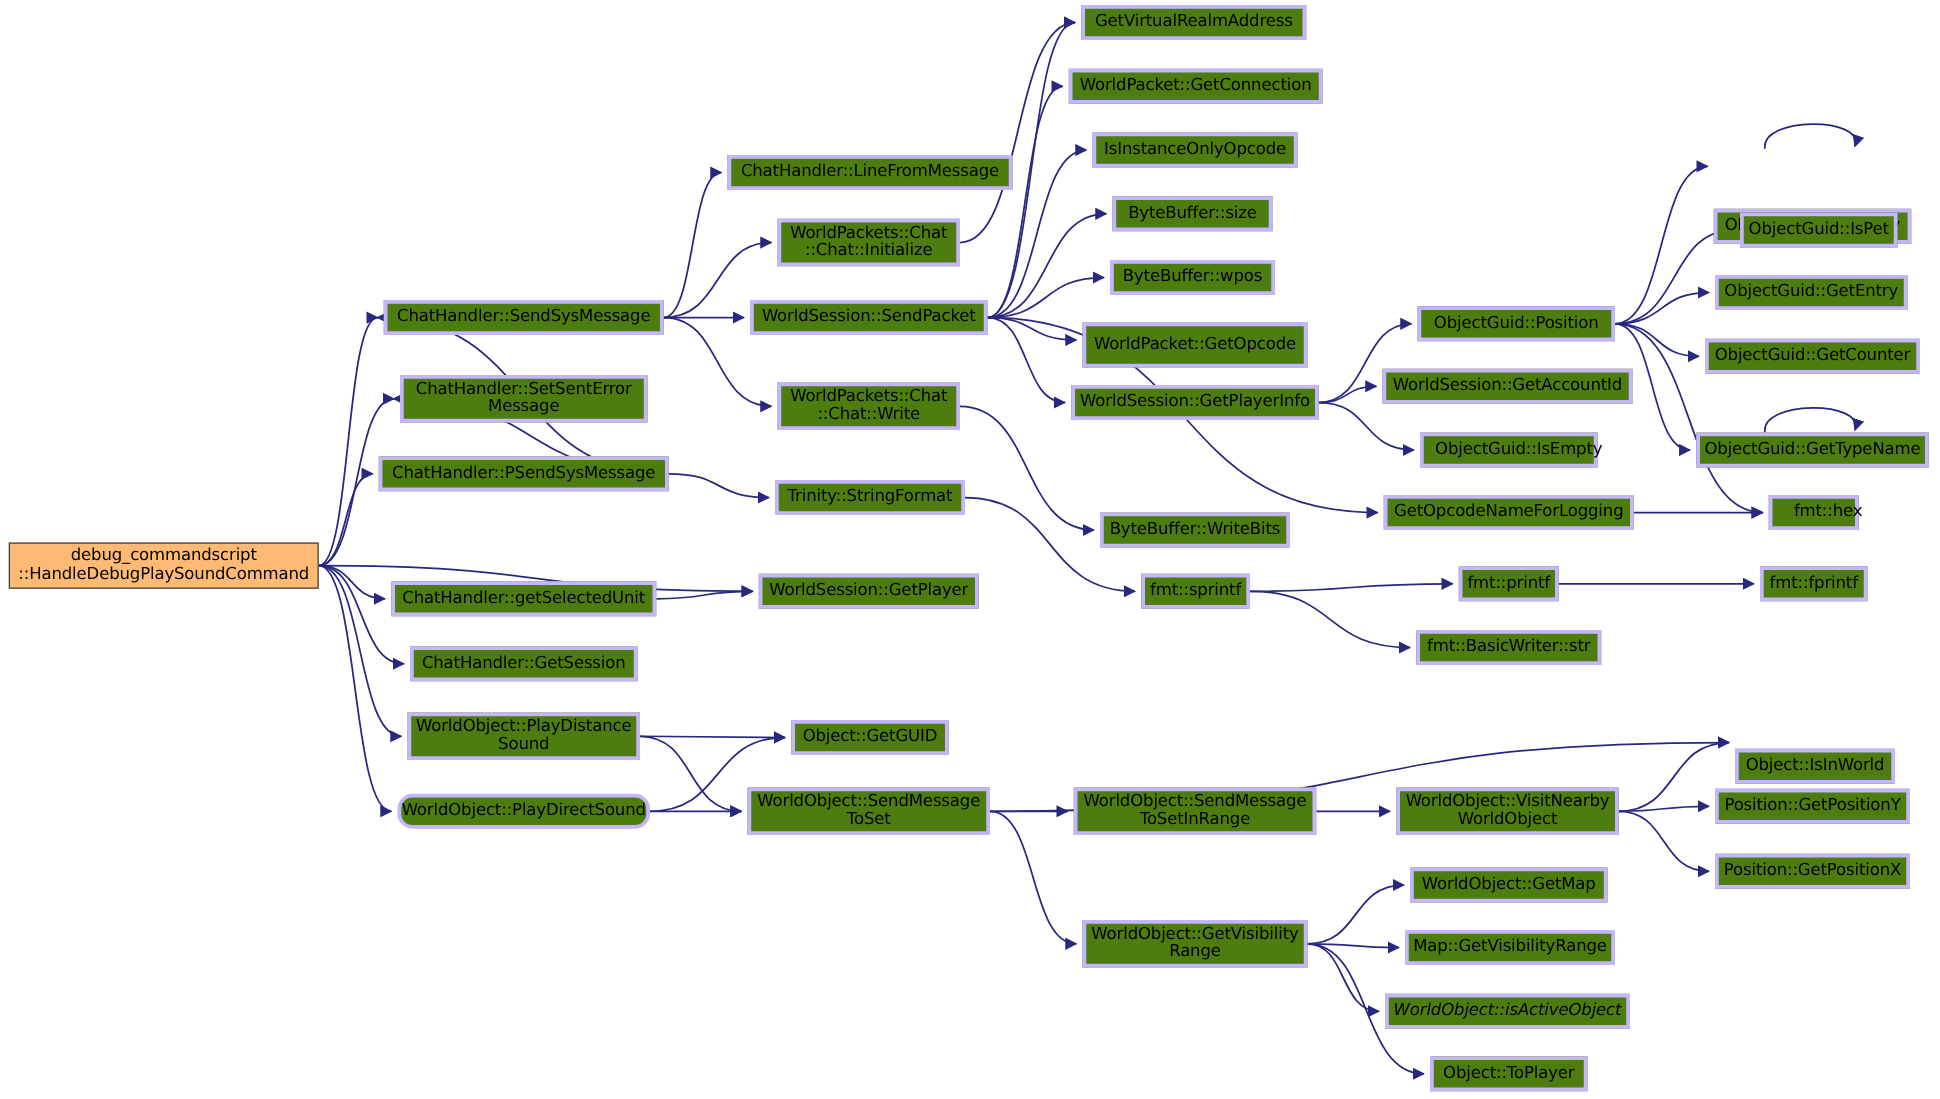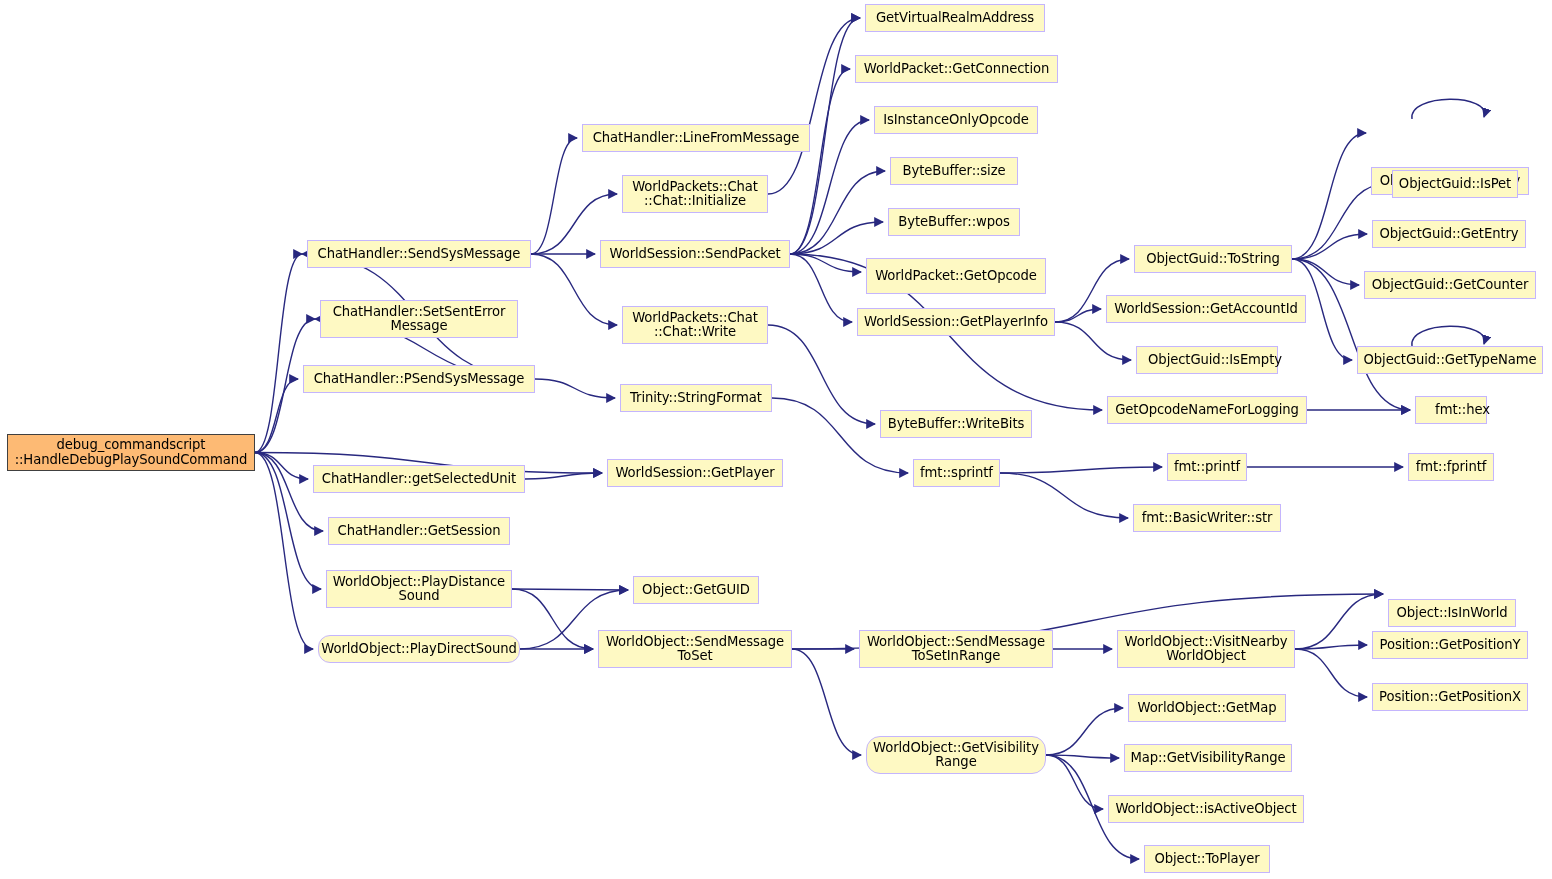--- a/index.html
+++ b/index.html
@@ -7,22 +7,22 @@
     position:relative;
     width:1552px;height:879px;
     background:#ffffff;
     font-family:"DejaVu Sans","Liberation Sans",sans-serif;
     overflow:hidden;
   }
   svg#edges{position:absolute;left:0;top:0;width:1552px;height:879px;overflow:visible;}
   .node{
     position:absolute;
     box-sizing:border-box;
-    border:1px solid #c4b5fd;
-    background:#fef9c3;
+    border:3px solid #c4b5fd;
+    background:#4d7c0f;
     color:#000000;
     font-size:13.2px;
     line-height:14.5px;
     display:flex;
     align-items:center;
     justify-content:center;
     text-align:center;
     white-space:pre;
     letter-spacing:-0.1px;
   }
@@ -129,33 +129,33 @@
       <div class="node" style="left: 855px; top: 55px; width: 203px; height: 28px;"><span class="lbl">WorldPacket::GetConnection</span></div>
       <div class="node" style="left: 874px; top: 106px; width: 164px; height: 28px;"><span class="lbl">IsInstanceOnlyOpcode</span></div>
       <div class="node" style="left: 890px; top: 157px; width: 128px; height: 28px; text-align: center;"><span class="lbl">ByteBuffer::size</span></div>
       <div class="node" style="left: 888px; top: 208px; width: 132px; height: 28px;"><span class="lbl">ByteBuffer::wpos</span></div>
       <div class="node" style="left: 866px; top: 258px; width: 180px; height: 36px; text-align: right;"><span class="lbl">WorldPacket::GetOpcode</span></div>
       <div class="node" style="left: 857px; top: 308px; width: 198px; height: 28px;"><span class="lbl">WorldSession::GetPlayerInfo</span></div>
       <div class="node" style="left: 880px; top: 410px; width: 152px; height: 28px;"><span class="lbl">ByteBuffer::WriteBits</span></div>
       <div class="node" style="left: 913px; top: 459px; width: 87px; height: 28px;"><span class="lbl">fmt::sprintf</span></div>
       <div class="node" style="left: 859px; top: 630px; width: 194px; height: 38px;"><span class="lbl">WorldObject::SendMessage
 ToSetInRange</span></div>
-      <div class="node" style="left: 866px; top: 736px; width: 180px; height: 38px; border-radius: 14px;"><span class="lbl">WorldObject::GetVisibility
+      <div class="node" style="left: 866px; top: 736px; width: 180px; height: 38px;"><span class="lbl">WorldObject::GetVisibility
 Range</span></div>
-      <div class="node" style="left: 1134px; top: 245px; width: 158px; height: 28px;"><span class="lbl">ObjectGuid::ToString</span></div>
+      <div class="node" style="left: 1134px; top: 245px; width: 158px; height: 28px;"><span class="lbl">ObjectGuid::Position</span></div>
       <div class="node" style="left: 1106px; top: 295px; width: 200px; height: 28px;"><span class="lbl">WorldSession::GetAccountId</span></div>
       <div class="node" style="left: 1136px; top: 346px; width: 142px; height: 28px; padding-left: 16px;"><span class="lbl">ObjectGuid::IsEmpty</span></div>
       <div class="node" style="left: 1107px; top: 396px; width: 200px; height: 28px;"><span class="lbl">GetOpcodeNameForLogging</span></div>
       <div class="node" style="left: 1167px; top: 453px; width: 80px; height: 28px;"><span class="lbl">fmt::printf</span></div>
       <div class="node" style="left: 1133px; top: 504px; width: 148px; height: 28px;"><span class="lbl">fmt::BasicWriter::str</span></div>
       <div class="node" style="left: 1117px; top: 630px; width: 178px; height: 38px;"><span class="lbl">WorldObject::VisitNearby
 WorldObject</span></div>
       <div class="node" style="left: 1128px; top: 694px; width: 158px; height: 28px;"><span class="lbl">WorldObject::GetMap</span></div>
       <div class="node" style="left: 1124px; top: 744px; width: 168px; height: 28px;"><span class="lbl">Map::GetVisibilityRange</span></div>
-      <div class="node" style="left: 1108px; top: 795px; width: 196px; height: 28px;"><span class="lbl">WorldObject::isActiveObject</span></div>
+      <div class="node" style="left: 1108px; top: 795px; width: 196px; height: 28px; font-style: italic;"><span class="lbl">WorldObject::isActiveObject</span></div>
       <div class="node" style="left: 1144px; top: 845px; width: 126px; height: 28px;"><span class="lbl">Object::ToPlayer</span></div>
       <div class="node" style="left: 1371px; top: 119px; width: 158px; height: 28px; margin-top: 48px;"><span class="lbl">ObjectGuid::HasEntry</span></div>
       <div class="node" style="left: 1392px; top: 170px; width: 126px; height: 28px;"><span class="lbl">ObjectGuid::IsPet</span></div>
       <div class="node" style="left: 1372px; top: 220px; width: 154px; height: 28px;"><span class="lbl">ObjectGuid::GetEntry</span></div>
       <div class="node" style="left: 1364px; top: 271px; width: 172px; height: 28px;"><span class="lbl">ObjectGuid::GetCounter</span></div>
       <div class="node" style="left: 1357px; top: 346px; width: 186px; height: 28px; align-items: center;"><span class="lbl">ObjectGuid::GetTypeName</span></div>
       <div class="node" style="left: 1415px; top: 396px; width: 72px; height: 28px; padding-left: 23px;"><span class="lbl">fmt::hex</span></div>
       <div class="node" style="left: 1408px; top: 453px; width: 86px; height: 28px;"><span class="lbl">fmt::fprintf</span></div>
       <div class="node" style="left: 1388px; top: 580px; width: 128px; height: 28px; margin-top: 19px;"><span class="lbl">Object::IsInWorld</span></div>
       <div class="node" style="left: 1372px; top: 631px; width: 156px; height: 28px;"><span class="lbl">Position::GetPositionY</span></div>

